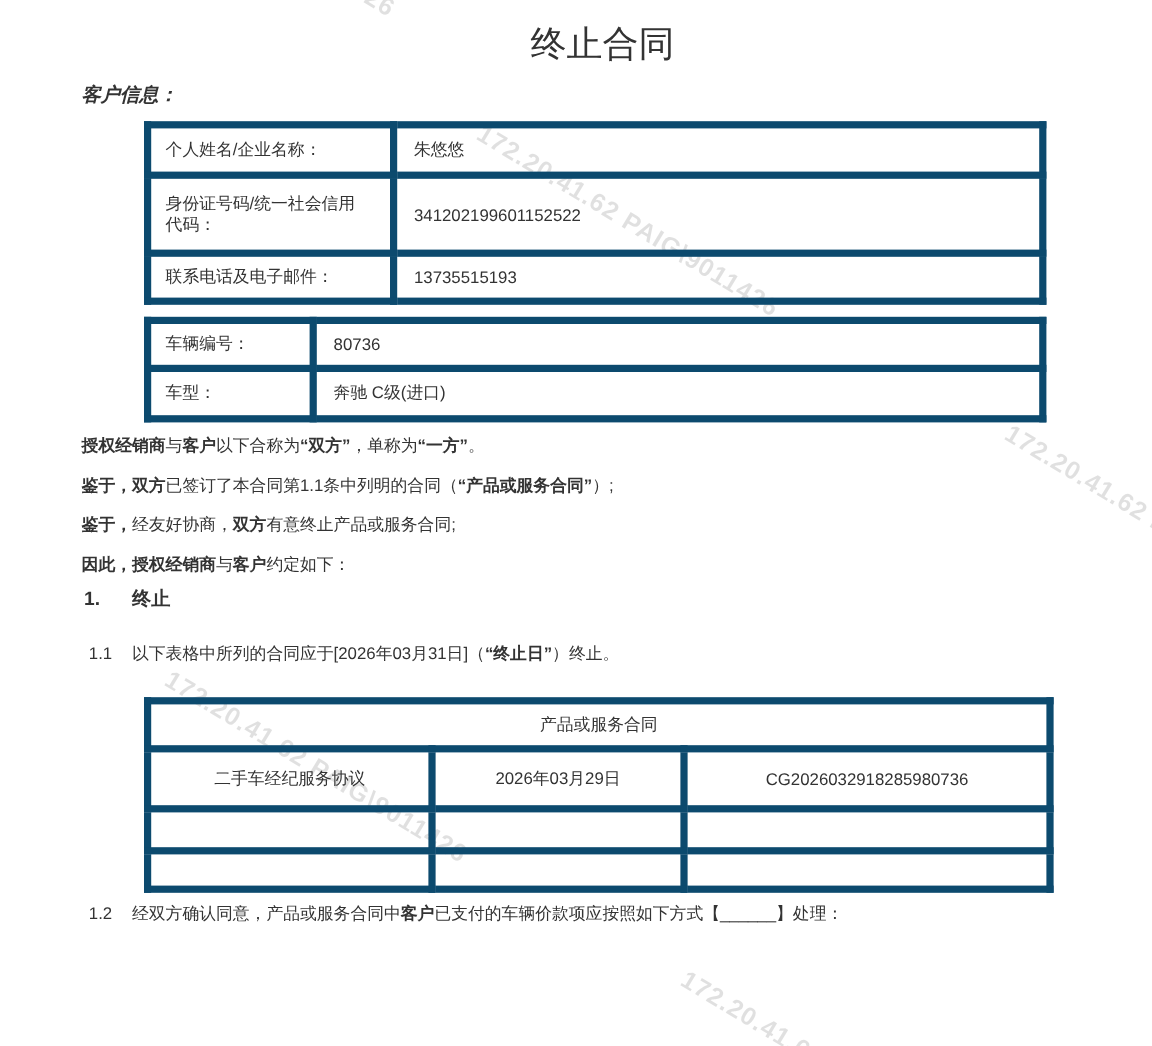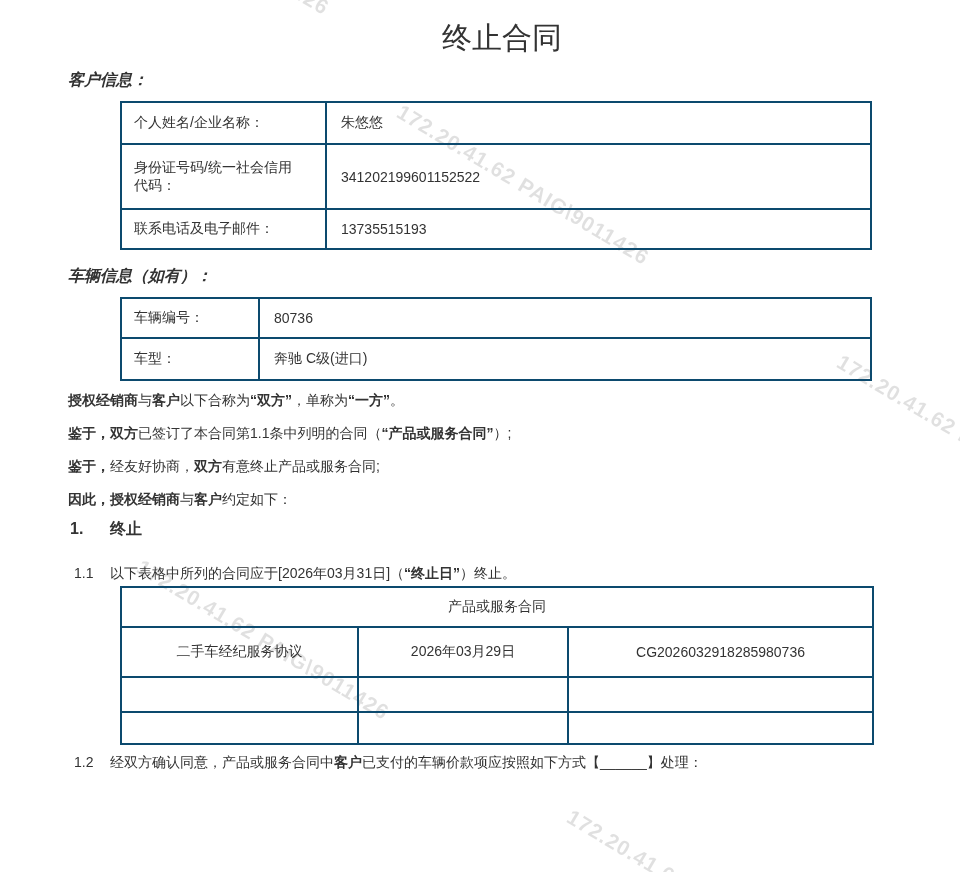--- a/index.html
+++ b/index.html
@@ -45,38 +45,38 @@
     margin-top:13px;
     font-size:16px;
     line-height:22px;
     font-weight:bold;
     white-space:nowrap;
     font-style:italic;
   }
   h2.sec.after-table { margin-top:15px; }
 
   table { border-collapse:collapse; margin:10px 0 0 52px; width:752px; table-layout:fixed; }
-  td { border:2px solid #0c4a6e; vertical-align:middle; font-size:14px; }
+  td { border:6px solid #0c4a6e; vertical-align:middle; font-size:14px; }
   .kv-table td.label { padding-left:12px; white-space:pre; }
   .kv-table td.value { padding-left:14px; white-space:nowrap; }
   .kv-table.customer td.label { width:205px; }
   .kv-table.vehicle  td.label { width:138px; }
 
   .parties   { margin-top:9px; }
   .recital   { margin-top:13px; }
 
   .clause-heading { display:flex; margin-top:9px; font-size:16px; line-height:22px; font-weight:bold; }
   .clause-heading .num { width:42px; flex:none; padding-left:2px; }
 
   .clause { display:flex; margin-top:24px; line-height:18px; }
   .clause .num { width:42px; flex:none; padding-left:6px; }
   .clause .text { flex:1; white-space:nowrap; line-height:18px; }
   .clause-12 { margin-top:8px; }
 
-  .contract-table { margin-top:4px; }
+  .contract-table { margin-top:28px; }
   .contract-table td { text-align:center; white-space:nowrap; }
   .contract-table col.c1 { width:237px; }
   .contract-table col.c2 { width:210px; }
   .contract-table col.c3 { width:305px; }
 
   b { font-weight:bold; }
 </style>
 </head>
 <body>
 
@@ -108,21 +108,20 @@
 代码：</td>
         <td class="value">341202199601152522</td>
       </tr>
       <tr style="height:40px">
         <td class="label">联系电话及电子邮件：</td>
         <td class="value">13735515193</td>
       </tr>
     </tbody>
       </table>
 
-    <h2 class="sec after-table">车辆信息（如有）：</h2>
 
     <table class="kv-table vehicle">
       <tbody>
           <tr style="height:40px">
         <td class="label">车辆编号：</td>
         <td class="value">80736</td>
       </tr>
       <tr style="height:42px">
         <td class="label">车型：</td>
         <td class="value">奔驰 C级(进口)</td>

